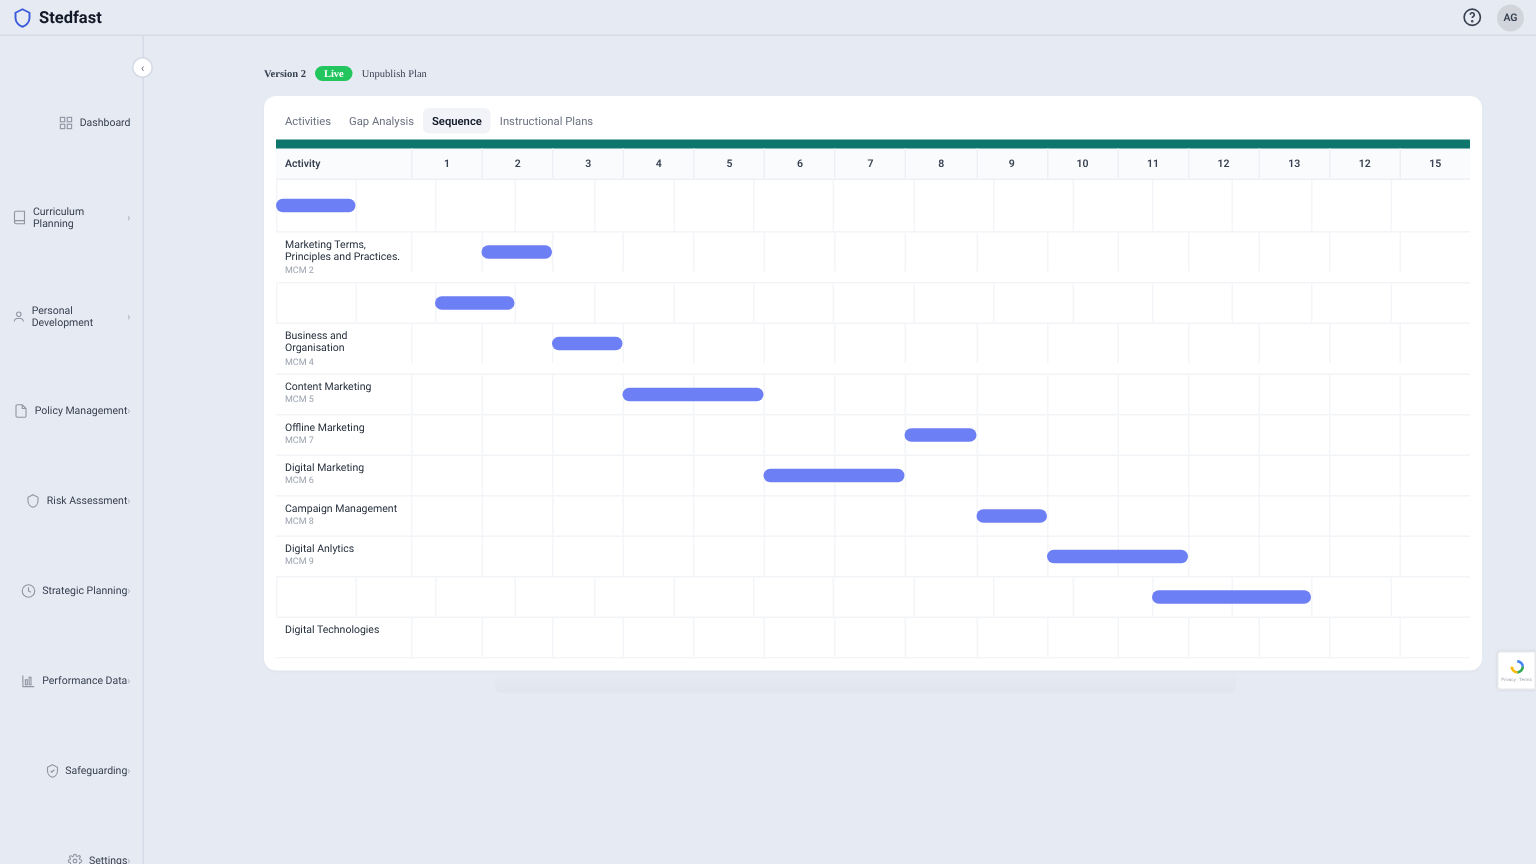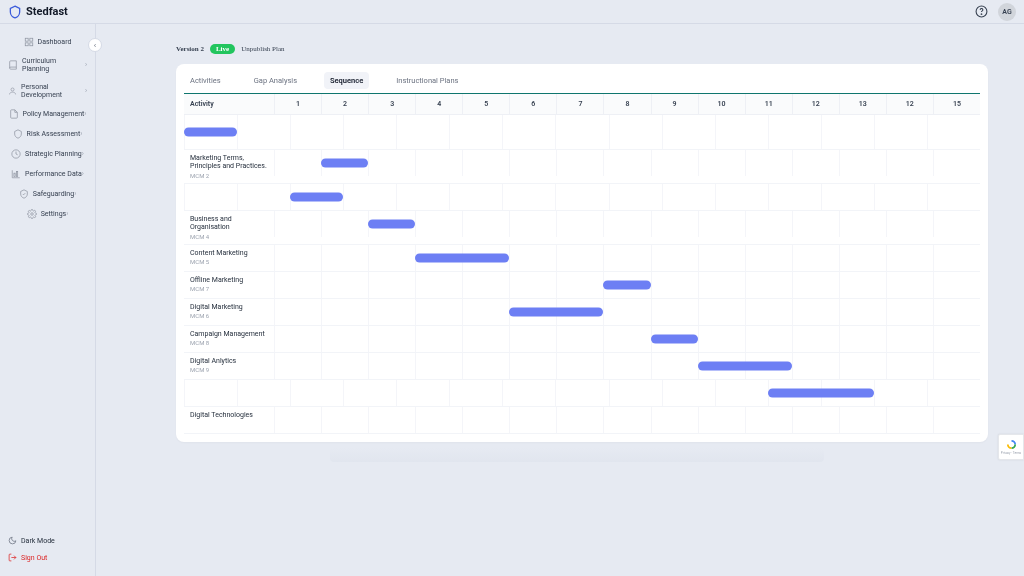--- a/index.html
+++ b/index.html
@@ -50,25 +50,26 @@
   align-items: center;
   justify-content: center;
   font-size: 8px;
   cursor: pointer;
   color: #6b7280;
 }
 .nav { padding: 8px 0; flex: 1; }
 .nav-item {
   display: flex;
   align-items: center;
-  justify-content: center;
+  justify-content: flex-end;
   padding: 5px 8px;
   font-size: 7px;
   color: #374151;
   cursor: pointer;
+  margin-top: 40px;
 }
 .nav-item-left { display: flex; align-items: center; gap: 4px; }
 .nav-icon { width: 10px; height: 10px; opacity: 0.7; }
 .nav-item .chev { font-size: 7px; color: #9ca3af; }
 .sidebar-bottom { padding: 6px 0 10px; }
 .bottom-item { display: flex; align-items: center; gap: 4px; padding: 4px 8px; font-size: 7px; cursor: pointer; }
 .bottom-item.signout { color: #dc2626; }
 .bottom-item .bi-icon { width: 9px; height: 9px; }
 
 .main { flex: 1; padding: 14px 36px 0 80px; overflow: hidden; }
@@ -81,30 +82,30 @@
 .version-label { font-size: 7px; color: #374151; font-weight: 600; }
 .badge-live { background: #22c55e; color: #fff; font-size: 7px; padding: 1px 6px; border-radius: 8px; font-weight: 600; }
 .unpublish { font-size: 7px; color: #374151; cursor: pointer; }
 
 .card {
   background: #fff;
   border-radius: 8px;
   padding: 8px;
   box-shadow: 0 1px 2px rgba(0,0,0,0.03);
 }
-.tabs { display: flex; gap: 21px; padding: 0 0 4px 0; }
+.tabs { display: flex; gap: 0; padding: 0 0 4px 0; }
 .tab { font-size: 7.5px; color: #6b7280; padding: 4px 6px; border-radius: 4px; cursor: pointer; }
 .tab.active { background: #f1f3f8; color: #111827; font-weight: 600; }
 
 .grid {
   width: 100%;
 }
 .grid-header {
   display: flex;
-  border-top: 1px solid #0f766e;
+  border-top: 6px solid #0f766e;
   border-bottom: 1px solid #eef0f5;
   background: #fafbfc;
 }
 .activity-col {
   width: 90px;
   min-width: 90px;
   padding: 6px 6px;
   font-size: 7px;
   font-weight: 600;
   color: #374151;

